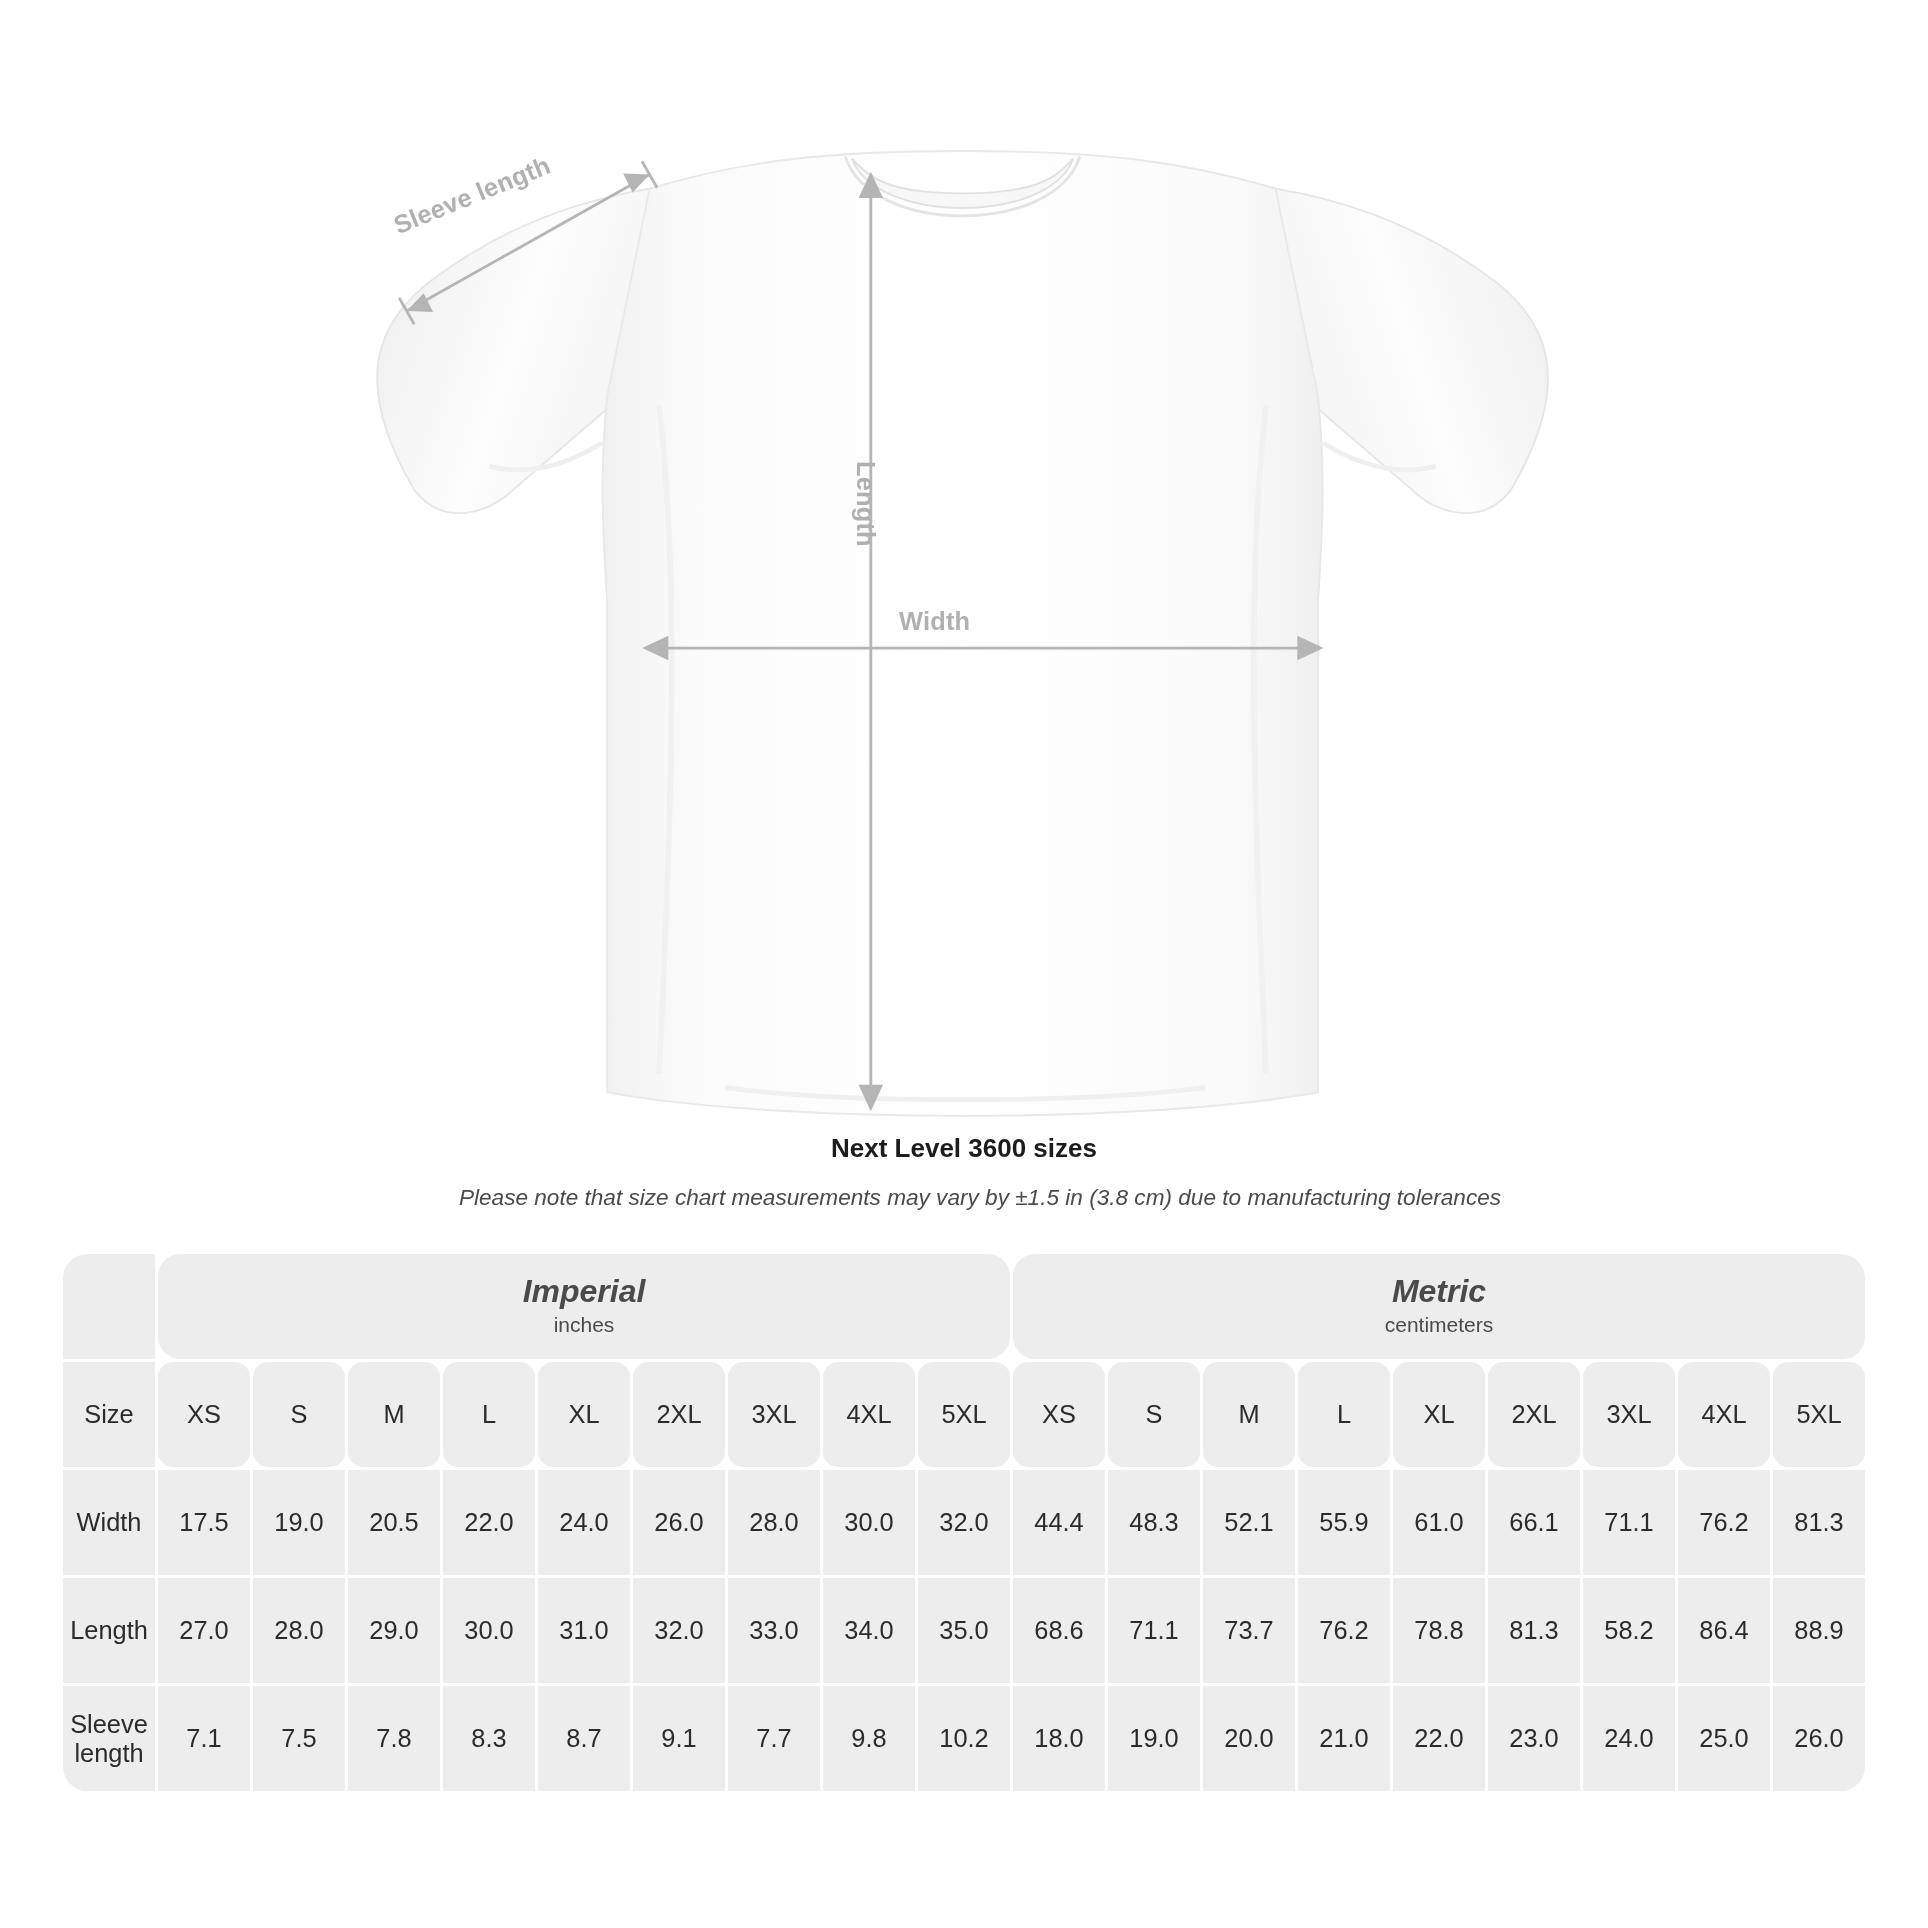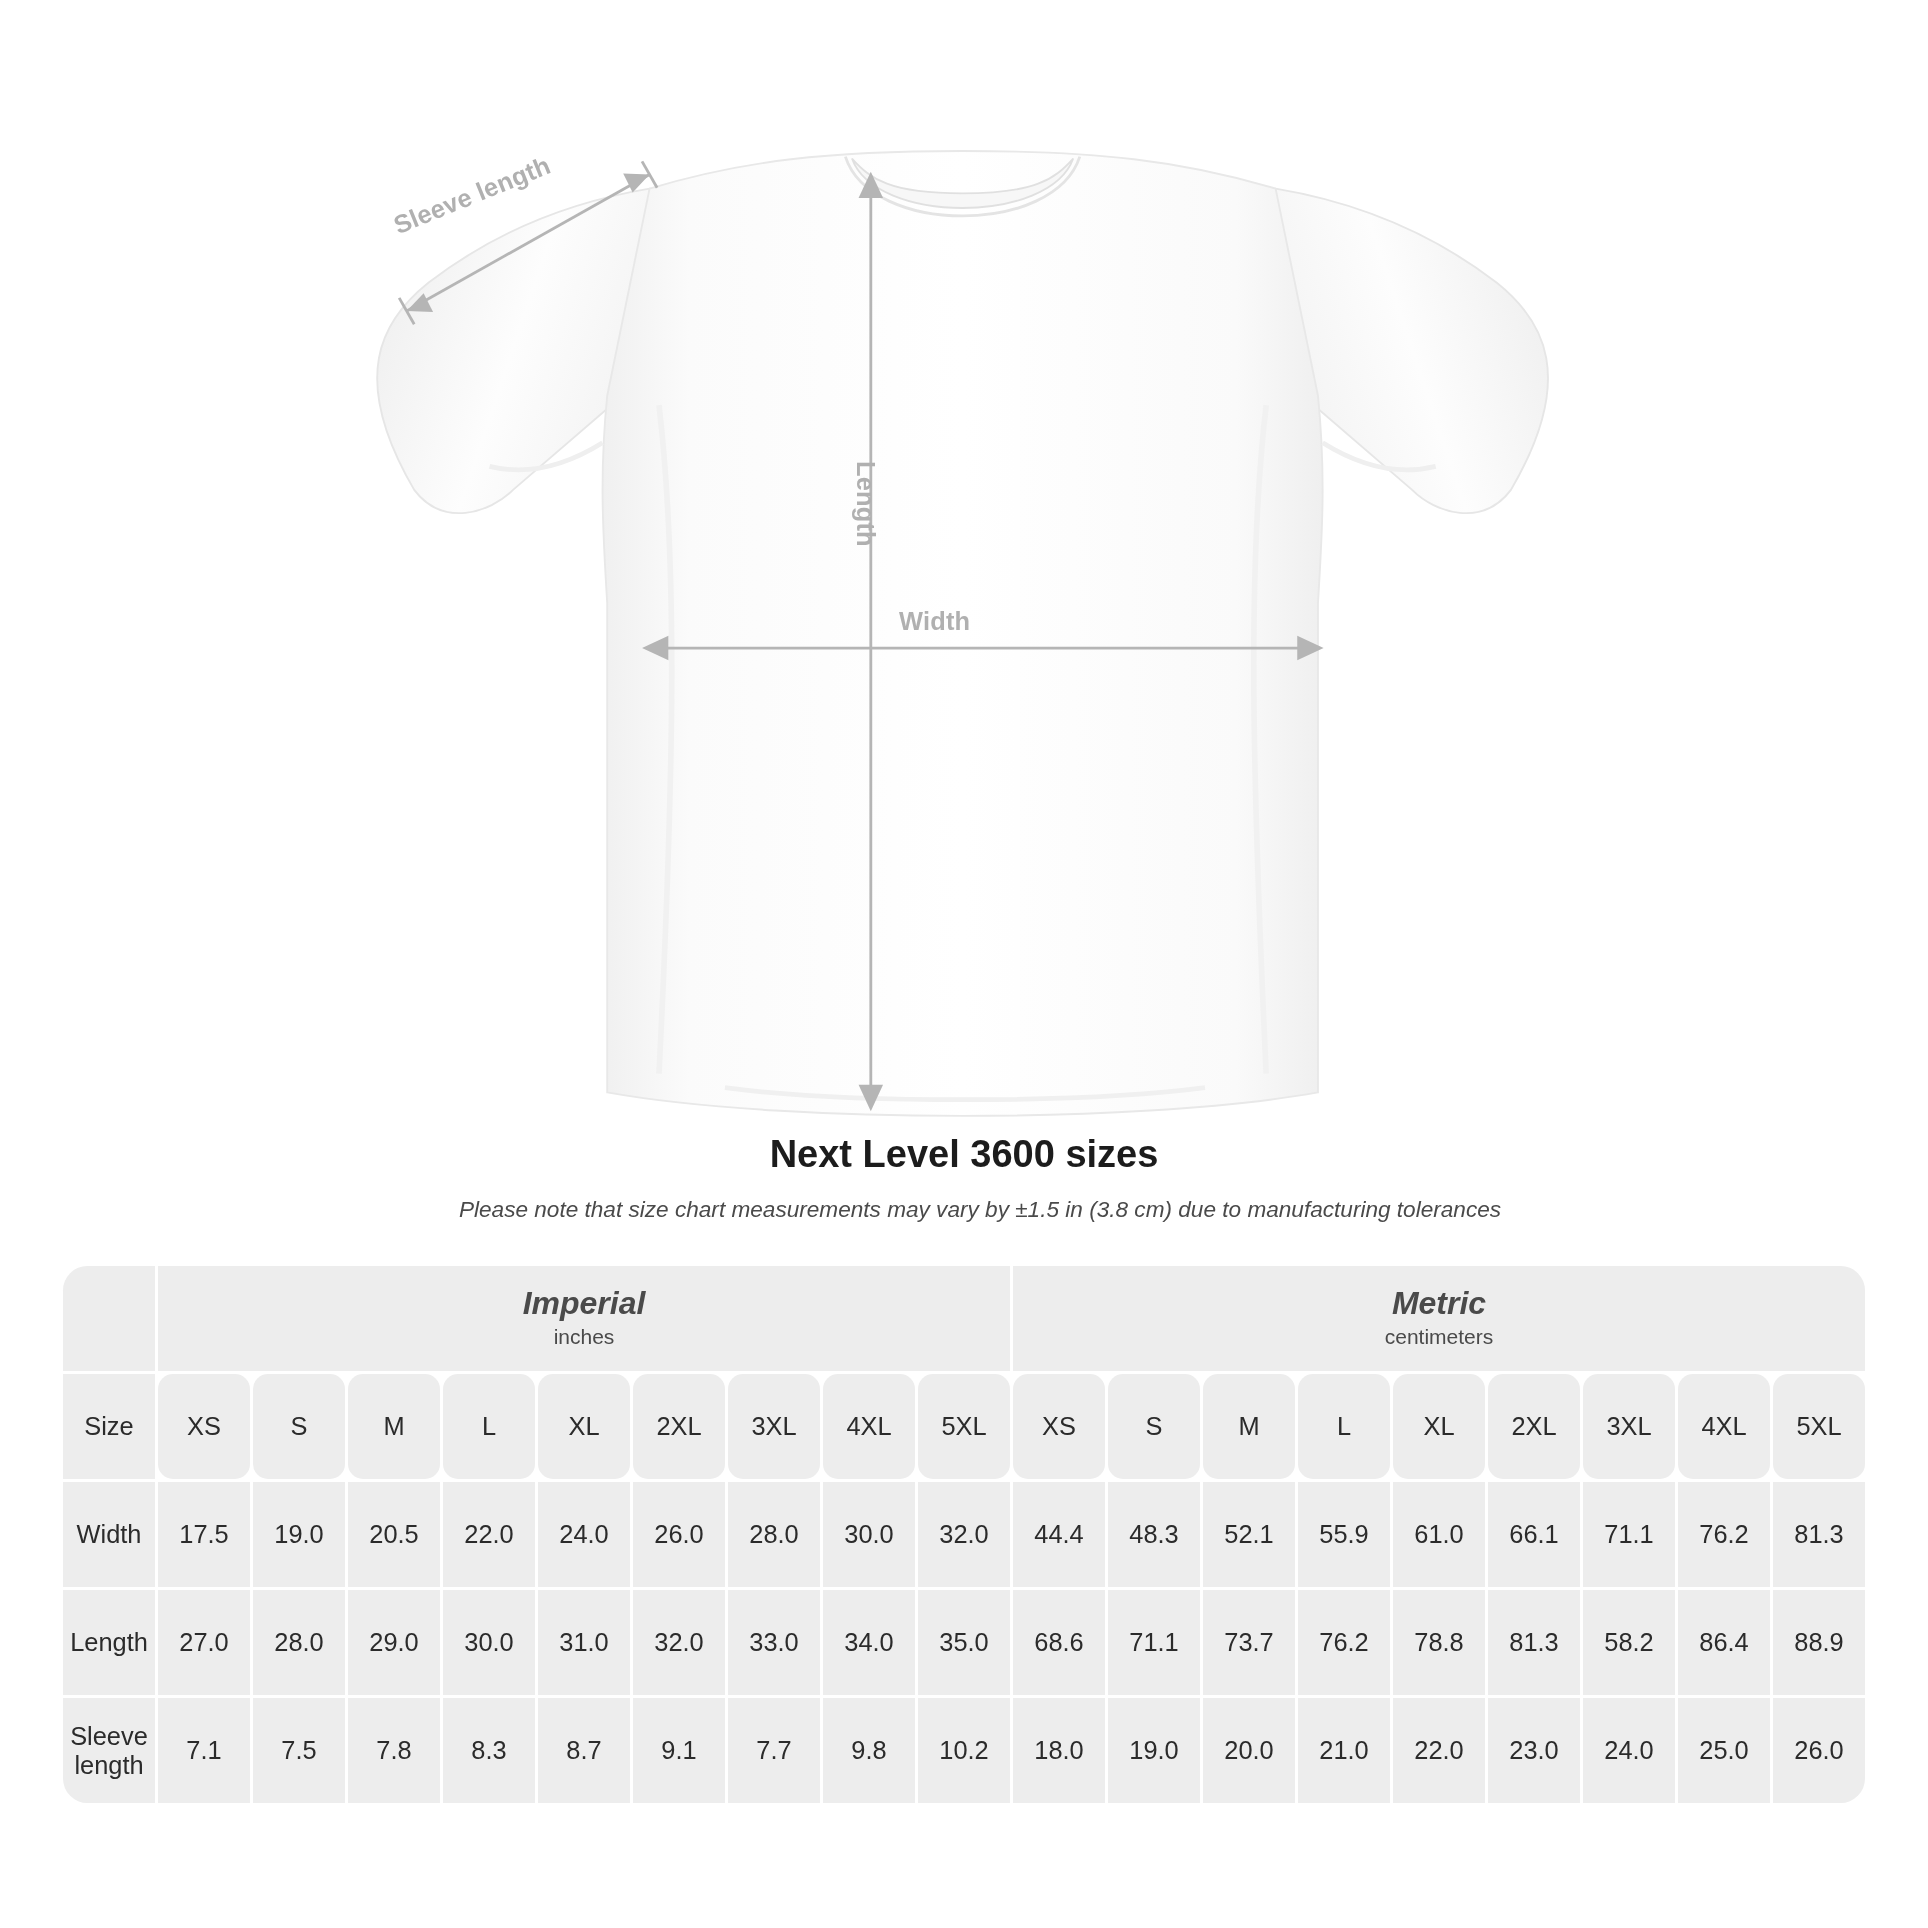--- a/index.html
+++ b/index.html
@@ -56,21 +56,21 @@
     top: 607px;
     font-size: 25.4px;
   }
 
   
   .title-block {
     text-align: center;
     margin-top: 9.4px;
   }
   .chart-title {
-    font-size: 38px;
+    font-size: 26px;
     font-weight: bold;
     color: #1c1c1c;
     margin: 12px 0 21px 0;
   }
   .chart-note {
     font-size: 22.6px;
     font-style: italic;
     color: #4a4a4a;
     margin: 0;
     padding-left: 32px;
@@ -94,20 +94,21 @@
     font-size: 25.4px;
     color: #2b2b2b;
     height: 105px;
     padding: 0;
     font-weight: normal;
     border: 0;
   }
   .unit-head {
     background: #ededed;
     height: 122px;
+    border-radius: 22px;
   }
   .unit-head .unit-name {
     font-size: 32px;
     font-weight: bold;
     font-style: italic;
     color: #4a4a4a;
     line-height: 1.15;
   }
   .unit-head .unit-sub {
     font-size: 21px;

